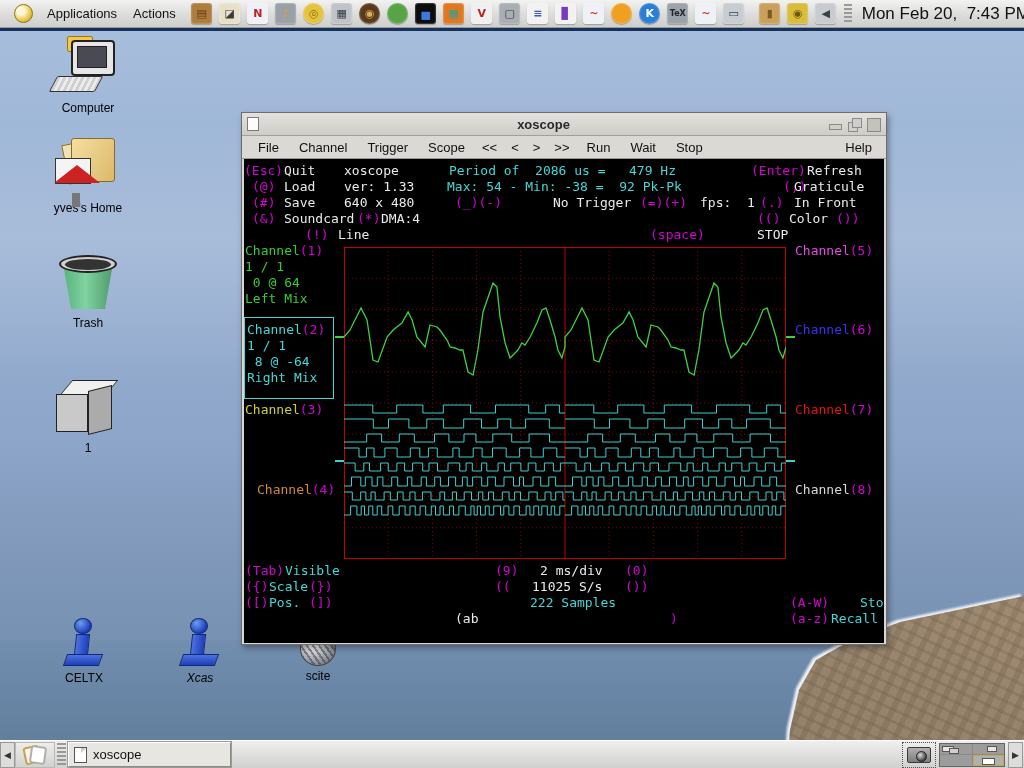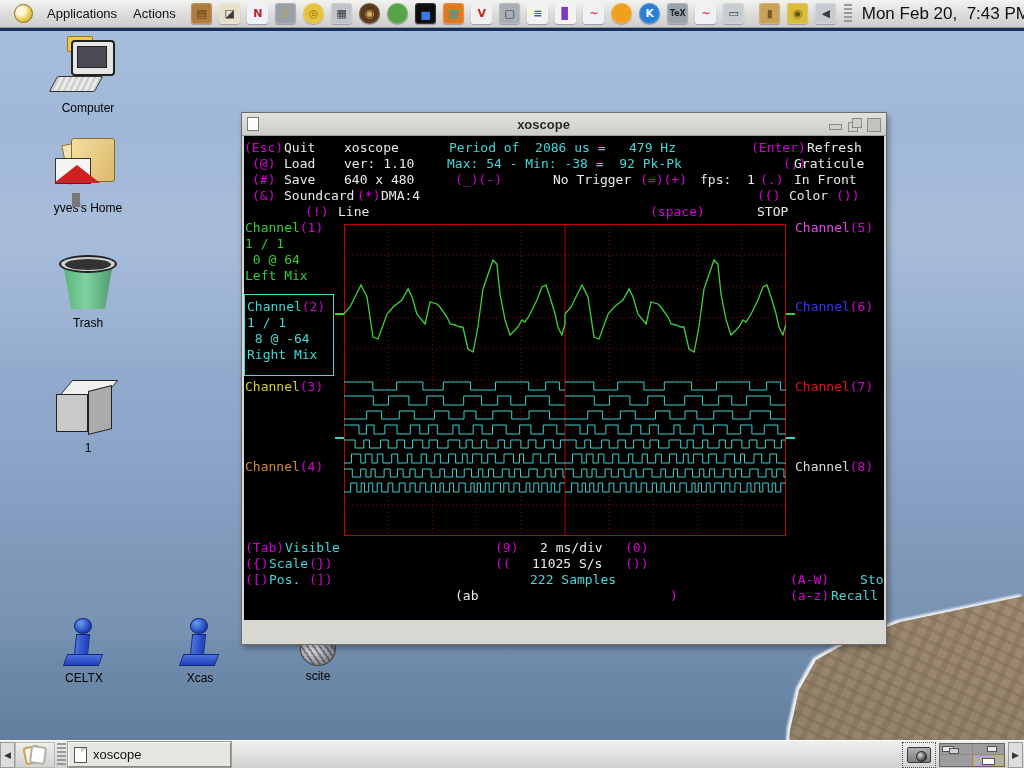--- a/index.html
+++ b/index.html
@@ -74,21 +74,21 @@
   .t-rim{position:absolute;left:4px;top:2px;width:58px;height:18px;border-radius:50%;background:#cfcfcf;border:2px solid #222;}
   .t-hole{position:absolute;left:10px;top:6px;width:46px;height:11px;border-radius:50%;background:#333;}
   
   #di-box1{left:33px;top:378px;}
   #di-box1 .art{width:64px;height:60px;}
   .b-top{position:absolute;left:8px;top:2px;width:46px;height:20px;background:#f0f0f0;border:1px solid #222;transform:skewX(-40deg);}
   .b-front{position:absolute;left:0px;top:16px;width:32px;height:38px;background:#c9c9c9;border:1px solid #222;}
   .b-side{position:absolute;left:32px;top:10px;width:24px;height:44px;background:#ababab;border:1px solid #222;transform:skewY(-14deg);}
   
   #di-celtx{left:29px;top:618px;}
-  #di-xcas{left:145px;top:618px;}
+  #di-xcas{left:145px;top:618px;font-style:italic;}
   .fig{width:54px;height:50px;position:relative;margin:0 auto;}
   .f-ball{position:absolute;left:17px;top:0;width:18px;height:16px;border-radius:50%;
     background:radial-gradient(circle at 35% 30%,#6d9df0,#1d3fbb 70%);border:1px solid #102a7a;}
   .f-col{position:absolute;left:18px;top:16px;width:14px;height:22px;background:linear-gradient(90deg,#4d72e0,#1d3fbb);border:1px solid #102a7a;transform:skewX(-6deg);}
   .f-base{position:absolute;left:8px;top:36px;width:36px;height:12px;background:linear-gradient(180deg,#4d72e0,#1d3fbb);border:1px solid #102a7a;transform:skewX(-20deg);}
   
   #di-scite{left:263px;top:632px;}
   .sph{width:36px;height:34px;margin:0 auto;border-radius:50%;
     background:radial-gradient(circle at 35% 30%,#e8e8ec 0 18%,#9a9aa2 60%,#5a5a64 100%);
     position:relative;overflow:hidden;border:1px solid #444;}
@@ -113,21 +113,21 @@
     display:flex;align-items:center;font-size:13px;color:#111;padding:0 6px;}
   .menu-entry{padding:2px 10px;}
   .menu-entry.sym{padding:2px 7px;}
   .help-entry{margin-left:auto;padding:2px 8px;}
 
   
   .scope{position:relative;width:640px;height:484px;background:#000;margin:0 2px;overflow:hidden;}
   .stext{position:absolute;font-family:"DejaVu Sans Mono","Liberation Mono",monospace;
     font-size:13px;line-height:15px;white-space:pre;}
   .m{color:#d400d4;} .c{color:#45d6d6;} .w{color:#eaeaea;} .g{color:#35cc35;}
-  .y{color:#cfcf35;} .o{color:#d0883a;} .bl{color:#3535f0;} .r{color:#e01515;} .gr{color:#d8d8d8;}
+  .y{color:#cfcf35;} .o{color:#d0883a;margin-left:12px;} .bl{color:#3535f0;} .r{color:#e01515;} .gr{color:#d8d8d8;}
   .ch2box{position:absolute;left:0px;top:158px;width:90px;height:82px;border:1px solid #45d6d6;}
   .marker{position:absolute;width:9px;height:2px;}
   #scope-svg{position:absolute;left:100px;top:88px;}
 
   
   .taskbar{position:absolute;left:0;top:740px;width:1024px;height:28px;
     background:linear-gradient(180deg,#efefed 0%,#dddddb 60%,#d0d0ce 100%);
     border-top:1px solid #fdfdfd;display:flex;align-items:center;}
   .tb-arrow{width:15px;height:26px;background:#dddddb;border:1px solid #9a9a98;
     display:flex;align-items:center;justify-content:center;font-size:9px;color:#333;}
@@ -309,33 +309,49 @@
   <div class="xwin">
     <div class="titlebar">
       <span class="win-mini-icon"></span>
       <span class="title">xoscope</span>
       <span class="win-controls">
         <span class="wc wc-min"></span>
         <span class="wc wc-max"></span>
         <span class="wc wc-close"></span>
       </span>
     </div>
+    <div class="menubar">
+      <span id="menu-items" style="display:flex;">
+          <span class="menu-entry">File</span>
+          <span class="menu-entry">Channel</span>
+          <span class="menu-entry">Trigger</span>
+          <span class="menu-entry">Scope</span>
+          <span class="menu-entry sym">&lt;&lt;</span>
+          <span class="menu-entry sym">&lt;</span>
+          <span class="menu-entry sym">&gt;</span>
+          <span class="menu-entry sym">&gt;&gt;</span>
+          <span class="menu-entry">Run</span>
+          <span class="menu-entry">Wait</span>
+          <span class="menu-entry">Stop</span>
+        </span>
+      <span class="help-entry">Help</span>
+    </div>
 
     <div class="scope">
 
       <span class="stext m" style="left:0px;top:4px">(Esc)</span>
       <span class="stext w" style="left:40px;top:4px">Quit</span>
       <span class="stext w" style="left:100px;top:4px">xoscope</span>
       <span class="stext c" style="left:205px;top:4px">Period of  2086 us =   479 Hz</span>
       <span class="stext m" style="left:507px;top:4px">(Enter)</span>
       <span class="stext w" style="left:563px;top:4px">Refresh</span>
 
       <span class="stext m" style="left:8px;top:20px">(@)</span>
       <span class="stext w" style="left:40px;top:20px">Load</span>
-      <span class="stext w" style="left:100px;top:20px">ver: 1.10</span>
+      <span class="stext w" style="left:100px;top:20px">ver: 1.33</span>
       <span class="stext c" style="left:203px;top:20px">Max: 54 - Min: -38 =  92 Pk-Pk</span>
       <span class="stext m" style="left:539px;top:20px">(,)</span>
       <span class="stext w" style="left:550px;top:20px">Graticule</span>
 
       <span class="stext m" style="left:8px;top:36px">(#)</span>
       <span class="stext w" style="left:40px;top:36px">Save</span>
       <span class="stext w" style="left:100px;top:36px">640 x 480</span>
       <span class="stext m" style="left:211px;top:36px">(_)(-)</span>
       <span class="stext w" style="left:309px;top:36px">No Trigger</span>
       <span class="stext m" style="left:396px;top:36px">(=)(+)</span>

